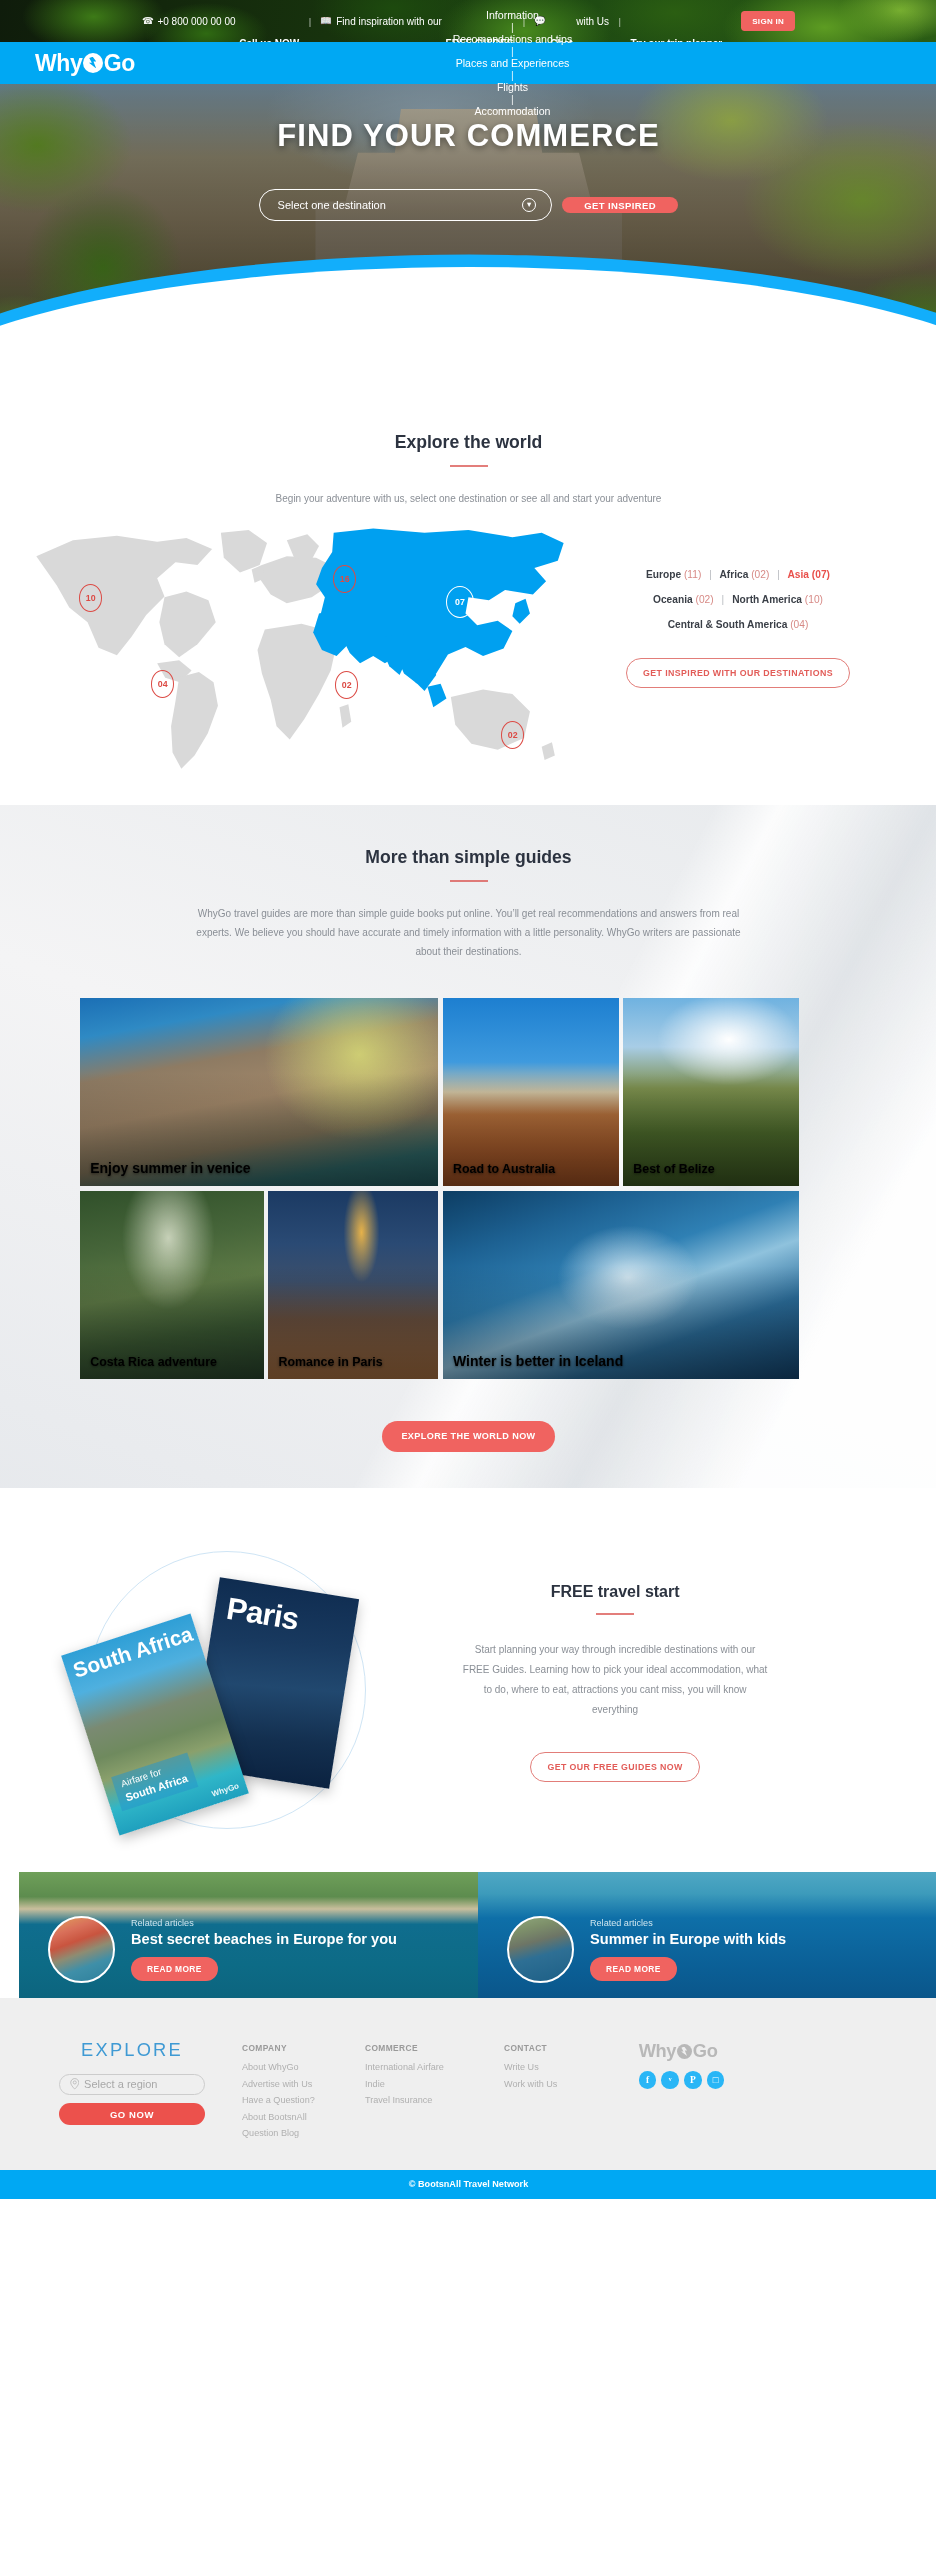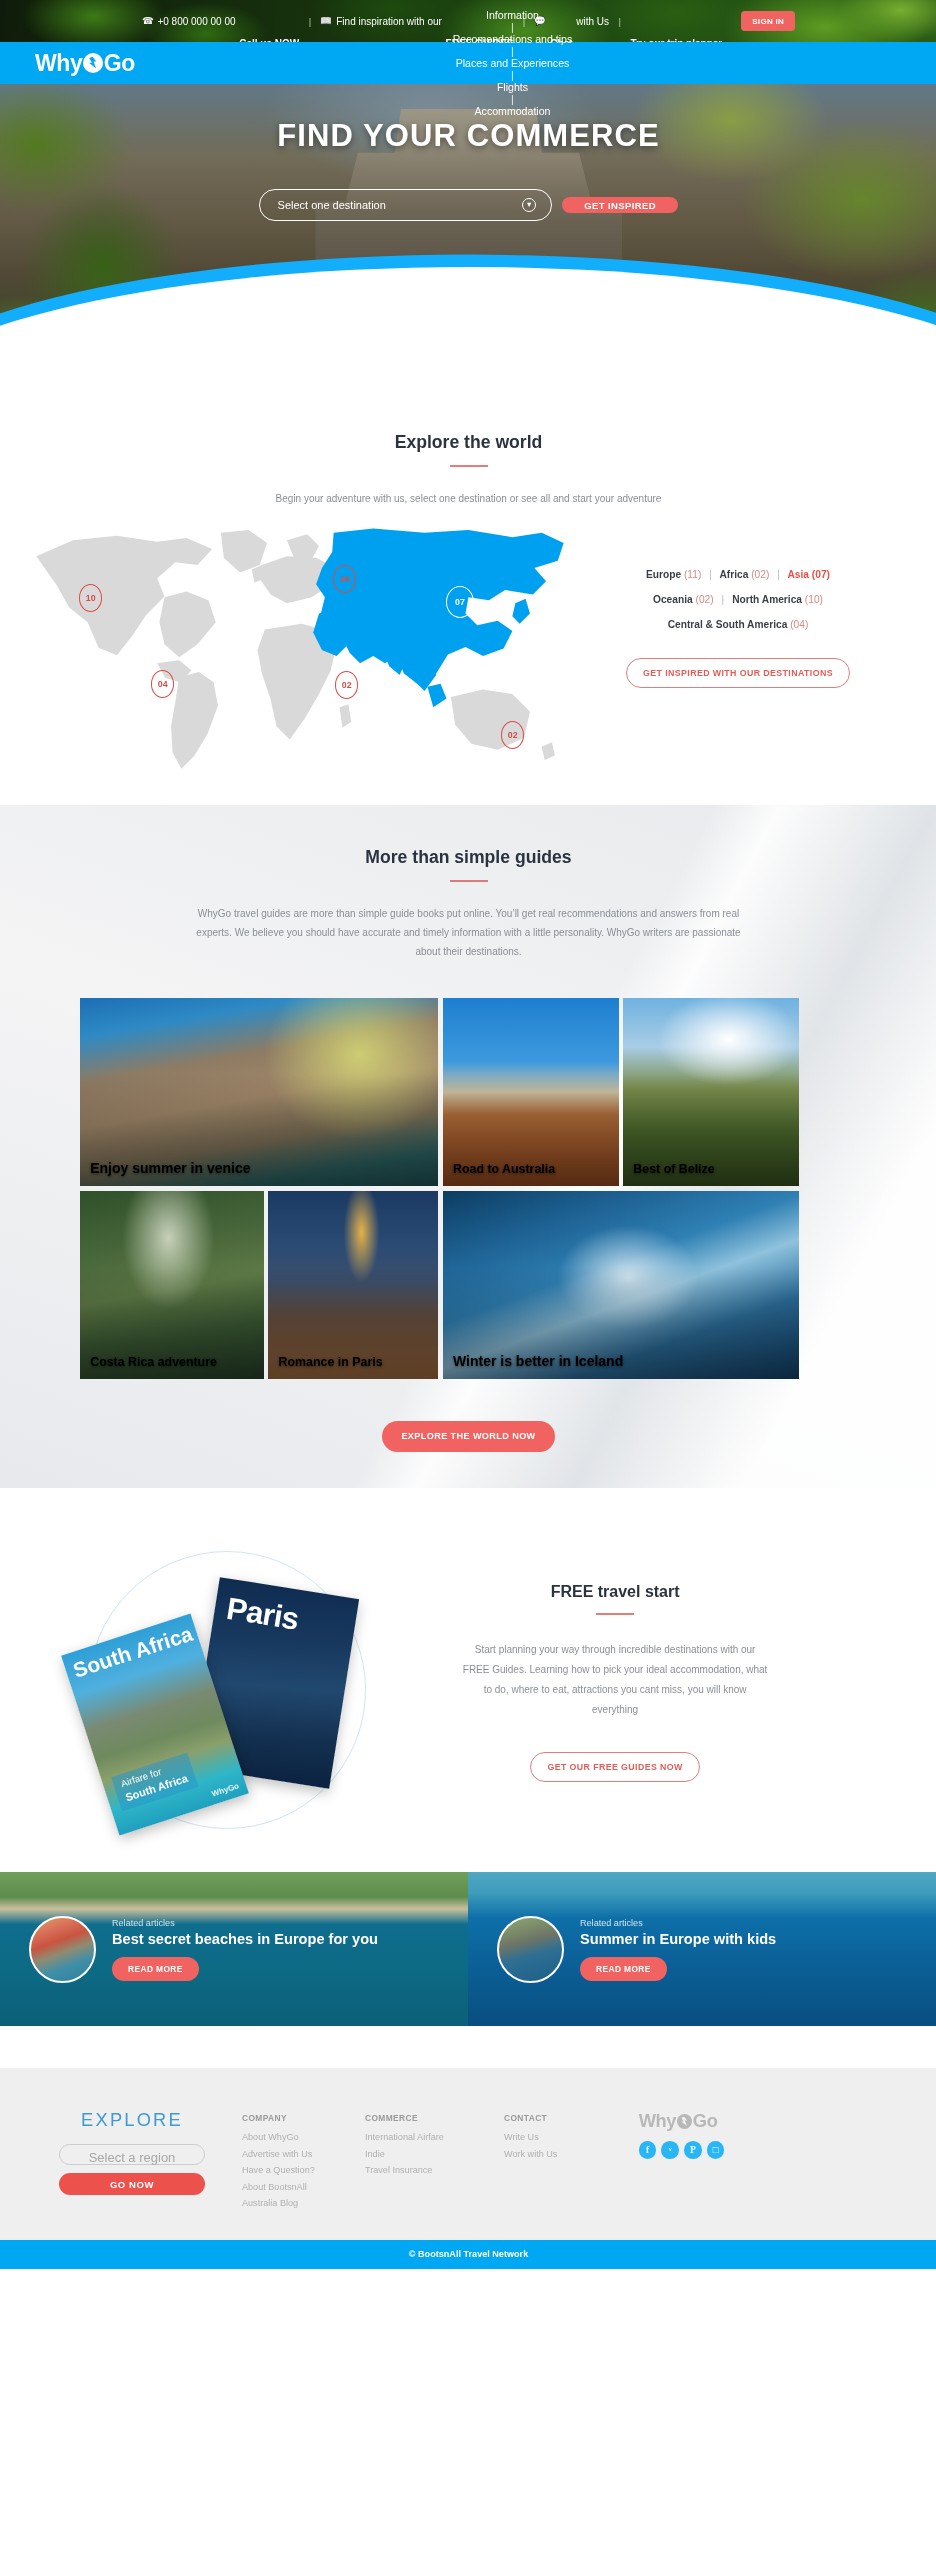--- a/index.html
+++ b/index.html
@@ -419,23 +419,24 @@
     color: #fff; font-size: 8px; font-weight: bold; opacity: .9;
   }
   .free-text { width: 381px; padding-top: 47px; }
   .free-text .section-title { font-size: 16px; }
   .free-text .section-sub { max-width: 307px; margin-top: 25px; line-height: 2.0; }
   .free-text .cta-wrap { text-align: center; margin-top: 16px; }
 
   
   .related {
     position: relative;
-    height: 196px;
+    height: 126px;
     overflow: hidden;
     display: flex;
+    padding-left: 19px;
   }
   .rel-half { position: relative; width: 468px; height: 154px; overflow: hidden; }
   .rel-bg-1 { position: absolute; inset: 0; background:
       linear-gradient(180deg, #6fa05a 0%, #5d8c4e 16%, #c9bf9d 24%, #0f6d8e 34%, #0d6b86 60%, #0b5f78 100%); }
   .rel-bg-2 { position: absolute; inset: 0; background:
       linear-gradient(180deg, #4fa8c4 0%, #3d9bbb 14%, #0e6fa8 30%, #0b5f96 62%, #094e80 100%); }
   .rel-inner {
     position: relative; z-index: 2;
     display: flex; align-items: center;
     height: 100%;
@@ -468,23 +469,22 @@
   .f-explore-title {
     color: #3f9ad4; font-size: 18.3px; letter-spacing: 2.2px; margin-bottom: 13px;
   }
   .f-select {
     width: 146px; height: 20.5px;
     border: 0.7px solid #ccc; border-radius: 11.7px;
     background: #efefef;
     display: flex; align-items: center; gap: 5.1px;
     padding: 0 9.5px;
     margin: 0 auto 8.8px;
-    color: #a8a8a8; font-size: 13px;
+    color: #a8a8a8; font-size: 11px;
     cursor: pointer;
-    flex-direction: column;
   }
   .f-go {
     width: 146px; height: 22px;
     border-radius: 11.7px;
     background: #ec514c;
     color: #fff; border: none;
     font-size: 9.5px; font-weight: bold; letter-spacing: 0.6px;
     cursor: pointer;
     font-family: "Liberation Sans", sans-serif;
   }
@@ -780,21 +780,21 @@
     </div>
     <button class="f-go">GO NOW</button>
   </div>
 
   <div class="f-col">
     <div class="f-head">COMPANY</div>
     <a class="f-link" href="#">About WhyGo</a>
     <a class="f-link" href="#">Advertise with Us</a>
     <a class="f-link" href="#">Have a Question?</a>
     <a class="f-link" href="#">About BootsnAll</a>
-    <a class="f-link" href="#">Australia Blog</a>
+    <a class="f-link" href="#">Question Blog</a>
   </div>
 
   <div class="f-col wide">
     <div class="f-head">COMMERCE</div>
     <a class="f-link" href="#">International Airfare</a>
     <a class="f-link" href="#">Indie</a>
     <a class="f-link" href="#">Travel Insurance</a>
   </div>
 
   <div class="f-col">

